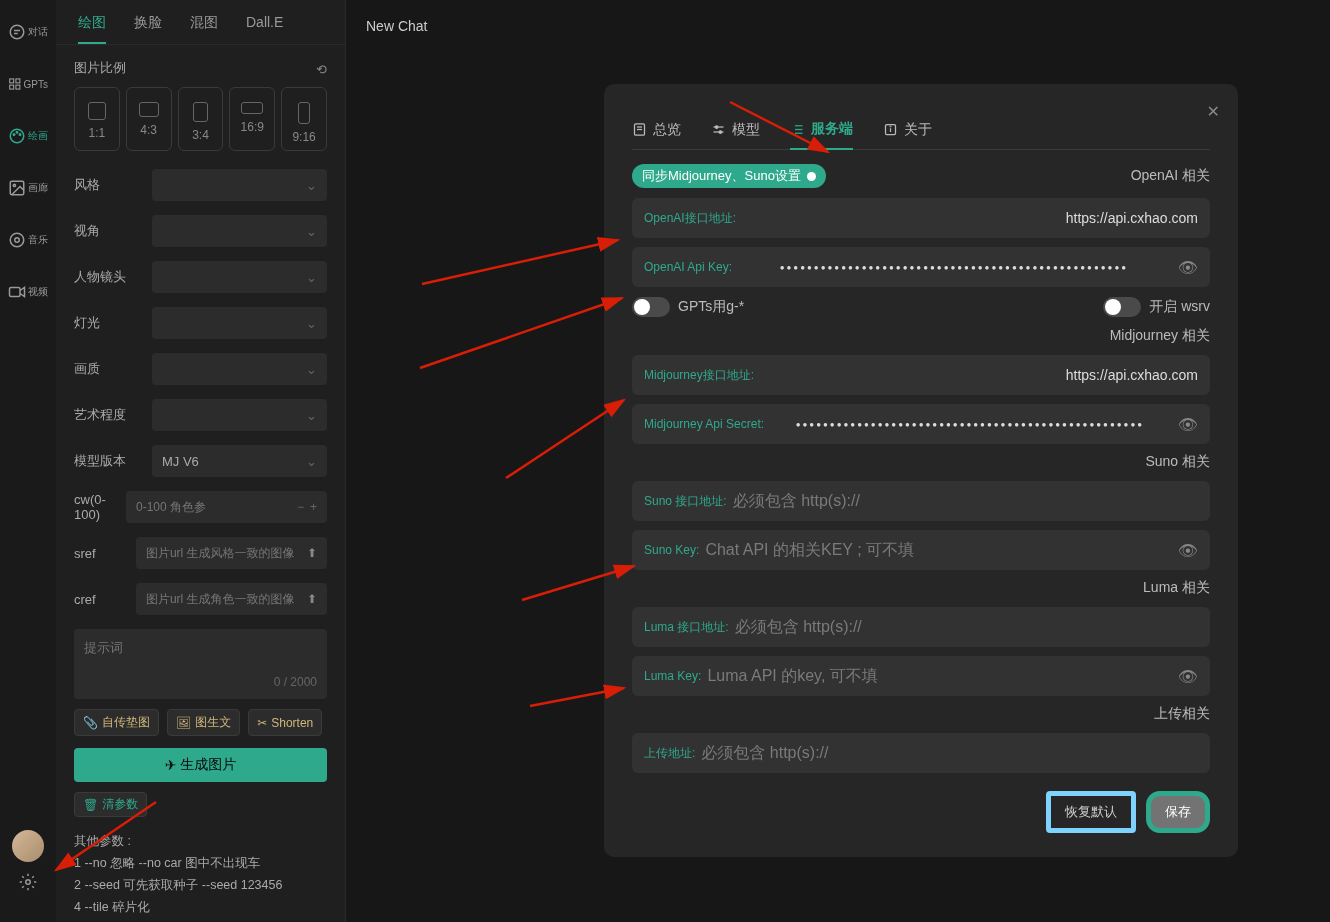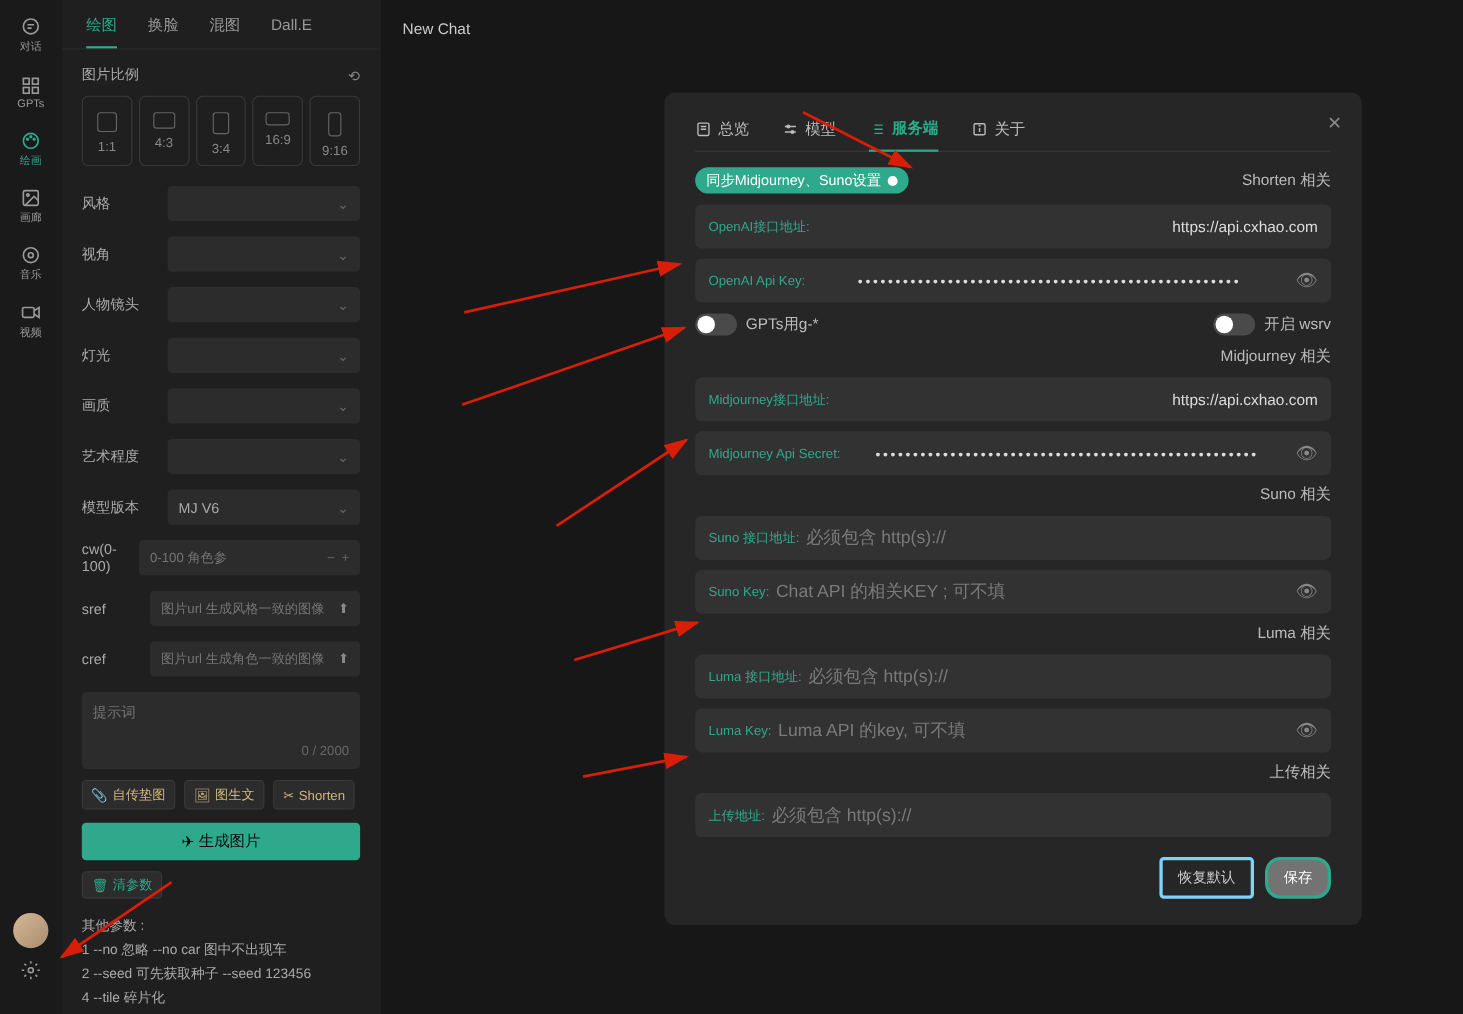--- a/index.html
+++ b/index.html
@@ -1,20 +1,20 @@
 <!DOCTYPE html>
 <html><head>
   <meta charset="utf-8">
   <style>
     * { margin: 0; padding: 0; box-sizing: border-box; font-family: -apple-system, BlinkMacSystemFont, "Segoe UI", sans-serif; }
     body { background: #1a1a1a; color: #ccc; height: 922px; width: 1330px; overflow: hidden; position: relative; }
     
     
     .left-nav { position: absolute; left: 0; top: 0; width: 56px; height: 100%; background: #1a1a1a; display: flex; flex-direction: column; align-items: center; padding-top: 12px; gap: 12px; }
-    .nav-icon { width: 40px; height: 40px; display: flex; flex-direction: column; align-items: center; justify-content: center; border-radius: 8px; cursor: pointer; color: #999; font-size: 11px; gap: 2px; }
+    .nav-icon { width: 40px; height: 40px; display: flex; flex-direction: row; align-items: center; justify-content: center; border-radius: 8px; cursor: pointer; color: #999; font-size: 11px; gap: 2px; }
     .nav-icon.selected { color: #2fa98c; }
     .nav-icon svg { width: 18px; height: 18px; }
     .nav-icon-label { font-size: 10px; }
     .avatar { width: 32px; height: 32px; border-radius: 50%; background: linear-gradient(135deg, #d4b896, #a88c6e); position: absolute; bottom: 60px; }
     .gear { position: absolute; bottom: 20px; }
     
     
     .side-panel { position: absolute; left: 56px; top: 0; width: 290px; height: 100%; background: #1f1f1f; border-right: 1px solid #2a2a2a; overflow-y: auto; }
     .tab-strip { display: flex; gap: 28px; padding: 14px 22px 0; border-bottom: 1px solid #2a2a2a; }
     .tab-item { padding-bottom: 10px; font-size: 14px; color: #999; cursor: pointer; }
@@ -49,21 +49,21 @@
     .small-chip { display: inline-flex; background: #2c2c2c; border: 1px solid #3a3a3a; border-radius: 4px; padding: 3px 8px; font-size: 12px; color: #2fa98c; cursor: pointer; margin-bottom: 14px; align-items: center; gap: 4px; }
     .hints p { font-size: 12.5px; color: #aaa; line-height: 1.75; }
     
     
     .main { position: absolute; left: 346px; top: 0; right: 0; height: 100%; background: #171717; }
     .main-header { padding: 18px 20px; font-size: 14px; color: #ccc; }
     
     
     .modal { position: absolute; left: 604px; top: 84px; width: 634px; background: #262626; border-radius: 10px; padding: 24px 28px; }
     .modal-close { position: absolute; right: 18px; top: 18px; color: #888; cursor: pointer; font-size: 16px; }
-    .modal-tabs { display: flex; gap: 30px; border-bottom: 1px solid #3a3a3a; }
+    .modal-tabs { display: flex; gap: 30px; border-bottom: 1px solid #3a3a3a; margin-top: 12px; }
     .modal-tab { display: flex; align-items: center; gap: 6px; padding-bottom: 10px; font-size: 14px; color: #bbb; cursor: pointer; }
     .modal-tab.active { color: #2fa98c; border-bottom: 2px solid #2fa98c; margin-bottom: -1px; font-weight: bold; }
     .modal-tab svg { width: 15px; height: 15px; }
     
     .modal-body { padding-top: 14px; }
     .sync-pill { display: inline-flex; align-items: center; background: #2fa98c; color: #fff; border-radius: 12px; padding: 3px 10px; font-size: 13px; gap: 6px; }
     .sync-pill .dot { width: 9px; height: 9px; border-radius: 50%; background: #fff; }
     .section-title { text-align: right; font-size: 14px; color: #bbb; margin: 0 0 10px; }
     .section-title.inline { display: flex; justify-content: space-between; align-items: center; margin-top: 0; }
     
@@ -73,21 +73,21 @@
     .cfg-val.muted, .cfg-placeholder { color: #7a7a7a; text-align: left; }
     .dots { letter-spacing: 2px; font-size: 8px; color: #ddd; flex: 1; text-align: center; }
     .eye { color: #888; margin-left: 8px; }
     
     .toggle-row { display: flex; justify-content: space-between; align-items: center; margin: 10px 0; font-size: 14px; color: #bbb; }
     .toggle-item { display: flex; align-items: center; gap: 8px; }
     .switch { width: 38px; height: 20px; background: #4a4a4a; border-radius: 10px; position: relative; cursor: pointer; }
     .switch::after { content: ''; position: absolute; width: 16px; height: 16px; background: #fff; border-radius: 50%; top: 2px; left: 2px; }
     
     .modal-actions { display: flex; justify-content: flex-end; gap: 10px; margin-top: 18px; }
-    .btn { padding: 7px 14px; border-radius: 4px; font-size: 13px; cursor: pointer; border: 3px solid #7dd3fc; background: #262626; color: #ccc; }
+    .btn { padding: 7px 14px; border-radius: 4px; font-size: 13px; cursor: pointer; border: 5px solid #7dd3fc; background: #262626; color: #ccc; }
     .btn.primary { background: #737373; border-color: #2fa98c; color: #fff; border-radius: 14px; }
     
     
     .arrow { position: absolute; pointer-events: none; }
     .arrow-line { stroke: #d81e06; stroke-width: 2.5; fill: none; }
     .arrow-head { fill: #d81e06; }
     
     .upload-icon { color: #888; margin-left: 6px; }
     .reset-icon { color: #888; font-size: 13px; }
     
@@ -334,21 +334,21 @@
       <span>关于</span>
     </div>
   </div>
 
   <div class="modal-body">
     <div class="section-title inline">
       <span class="sync-pill">
           <span>同步Midjourney、Suno设置</span>
           <span class="dot"></span>
         </span>
-      <span>Shorten 相关</span>
+      <span>OpenAI 相关</span>
     </div>
 
     <div class="cfg-input">
       <span class="cfg-label">OpenAI接口地址:</span>
       <span class="cfg-val">https://api.cxhao.com</span>
     </div>
     <div class="cfg-input">
       <span class="cfg-label">OpenAI Api Key:</span>
       <span class="dots">●●●●●●●●●●●●●●●●●●●●●●●●●●●●●●●●●●●●●●●●●●●●●●●●●●●</span>
       <span class="eye">👁</span>

